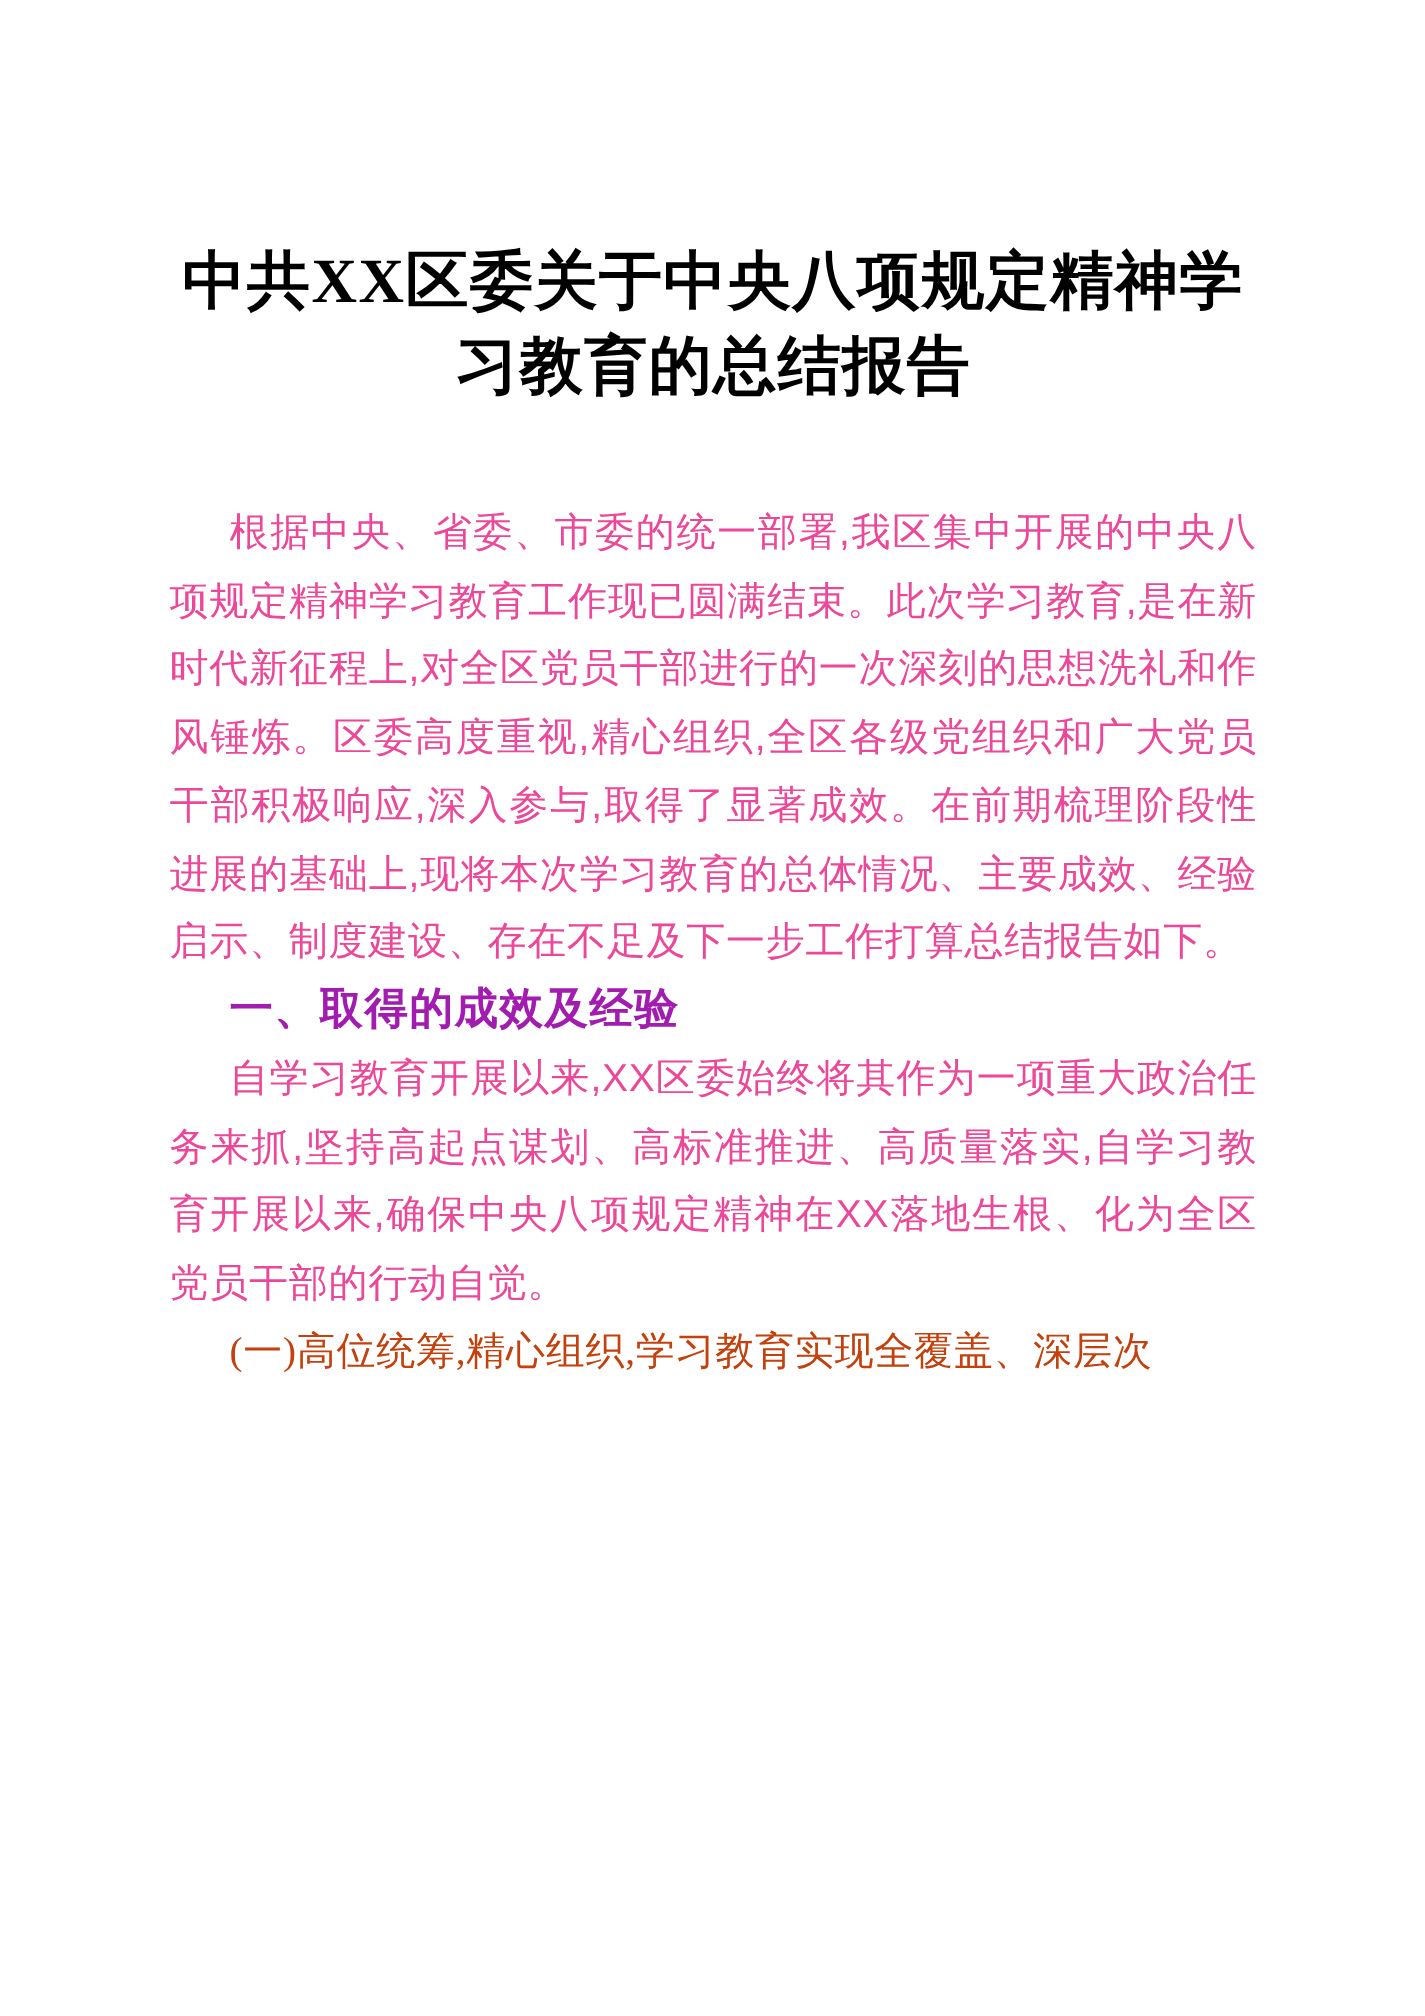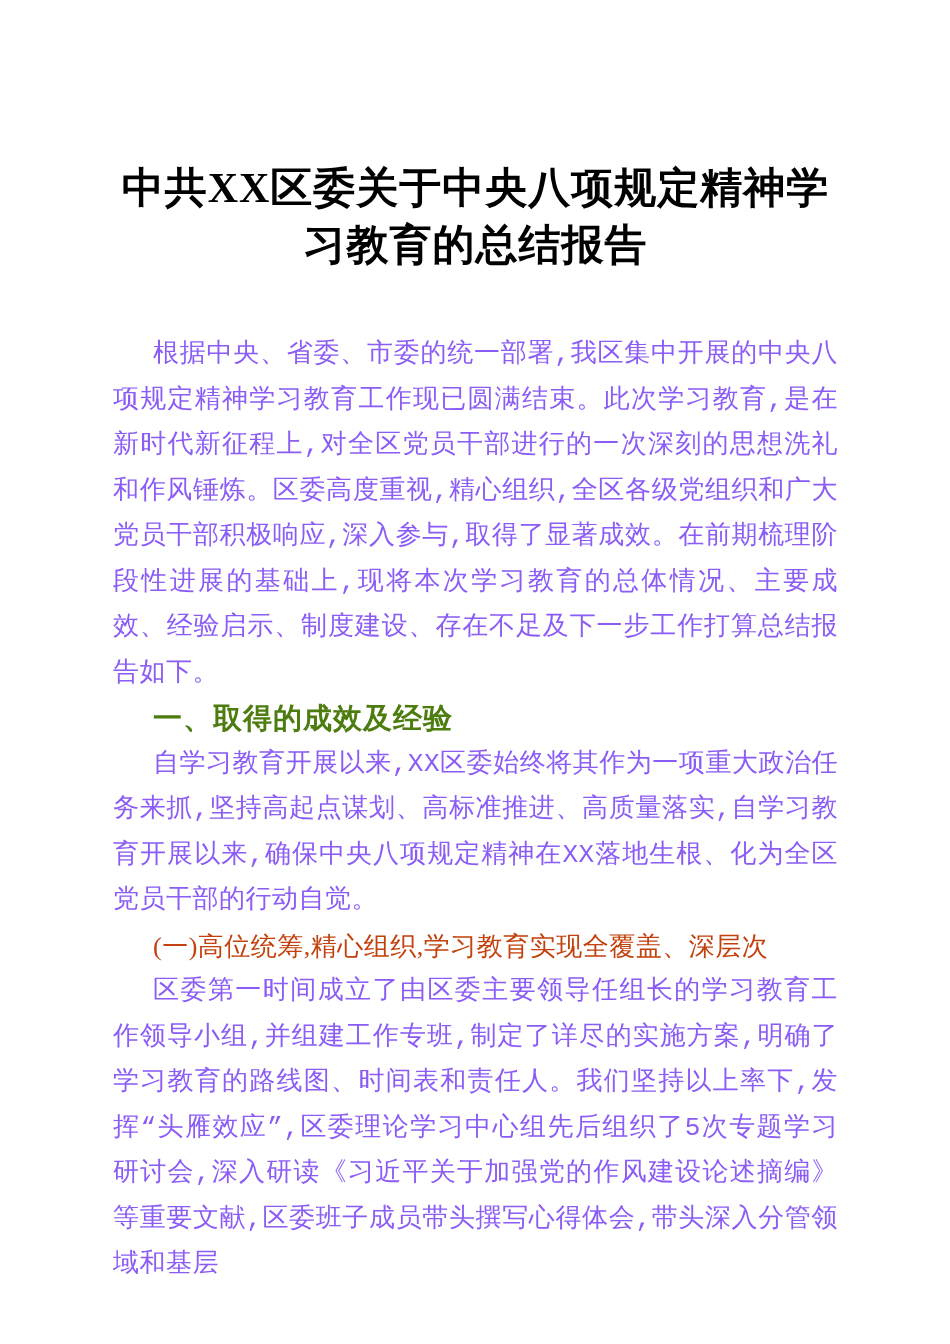--- a/index.html
+++ b/index.html
@@ -23,39 +23,39 @@
     font-family: "Liberation Serif", serif;
     font-size: 42px;
     font-weight: 700;
     line-height: 57px;
     text-align: center;
     letter-spacing: 1px;
     color: #000000;
   }
   .body-text {
     margin: 0;
-    font-family: Liberation Mono, monospace;
+    font-family: Liberation Sans, sans-serif;
     font-size: 26px;
     font-weight: 400;
     line-height: 45.5px;
     letter-spacing: 0.5px;
     text-align: justify;
     text-justify: inter-character;
     text-indent: 40px;
-    color: #8b5cf6;
+    color: #ec4899;
   }
   .section-heading {
     margin: 0;
     font-family: "Liberation Sans", sans-serif;
     font-size: 29px;
     font-weight: 700;
     line-height: 45.5px;
     text-indent: 40px;
     letter-spacing: 1px;
-    color: #4d7c0f;
+    color: #a21caf;
   }
   .sub-heading {
     margin: 0;
     font-family: "Liberation Serif", serif;
     font-size: 26px;
     font-weight: 400;
     line-height: 45.5px;
     text-indent: 40px;
     letter-spacing: 0.5px;
     color: #c2410c;
@@ -69,15 +69,14 @@
   <h1 class="doc-title">中共XX区委关于中央八项规定精神学习教育的总结报告</h1>
 
   <p class="body-text">根据中央、省委、市委的统一部署,我区集中开展的中央八项规定精神学习教育工作现已圆满结束。此次学习教育,是在新时代新征程上,对全区党员干部进行的一次深刻的思想洗礼和作风锤炼。区委高度重视,精心组织,全区各级党组织和广大党员干部积极响应,深入参与,取得了显著成效。在前期梳理阶段性进展的基础上,现将本次学习教育的总体情况、主要成效、经验启示、制度建设、存在不足及下一步工作打算总结报告如下。</p>
 
   <h2 class="section-heading">一、取得的成效及经验</h2>
 
   <p class="body-text">自学习教育开展以来,XX区委始终将其作为一项重大政治任务来抓,坚持高起点谋划、高标准推进、高质量落实,自学习教育开展以来,确保中央八项规定精神在XX落地生根、化为全区党员干部的行动自觉。</p>
 
   <h3 class="sub-heading">(一)高位统筹,精心组织,学习教育实现全覆盖、深层次</h3>
 
-  <p class="body-text">区委第一时间成立了由区委主要领导任组长的学习教育工作领导小组,并组建工作专班,制定了详尽的实施方案,明确了学习教育的路线图、时间表和责任人。我们坚持以上率下,发挥“头雁效应”,区委理论学习中心组先后组织了5次专题学习研讨会,深入研读《习近平关于加强党的作风建设论述摘编》等重要文献,区委班子成员带头撰写心得体会,带头深入分管领域和基层</p>
 
 </div>
 
 </body></html>

